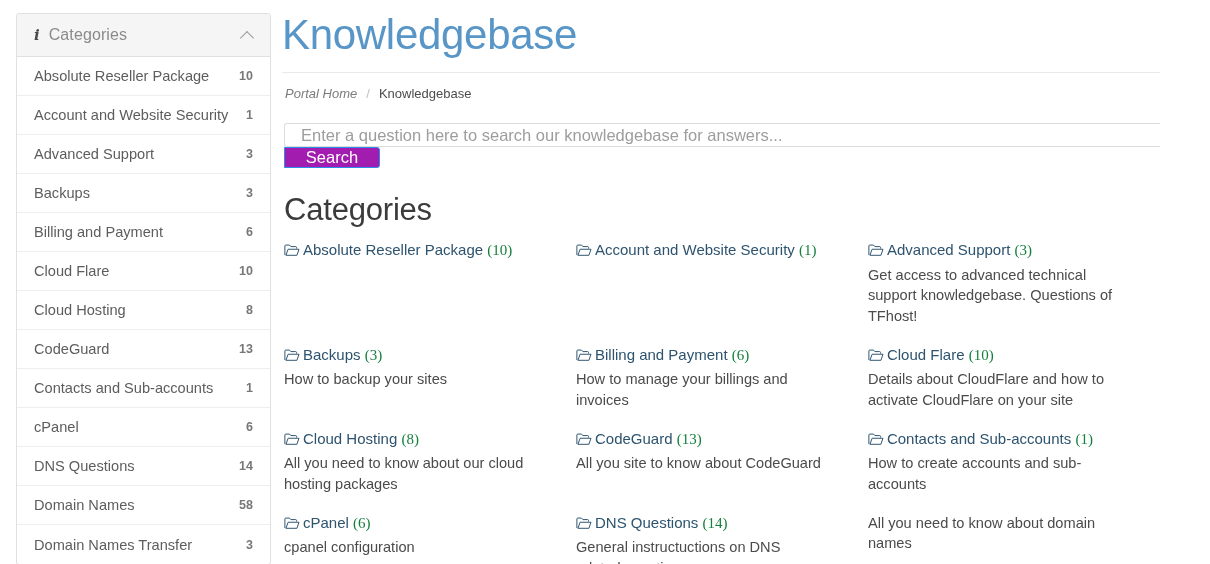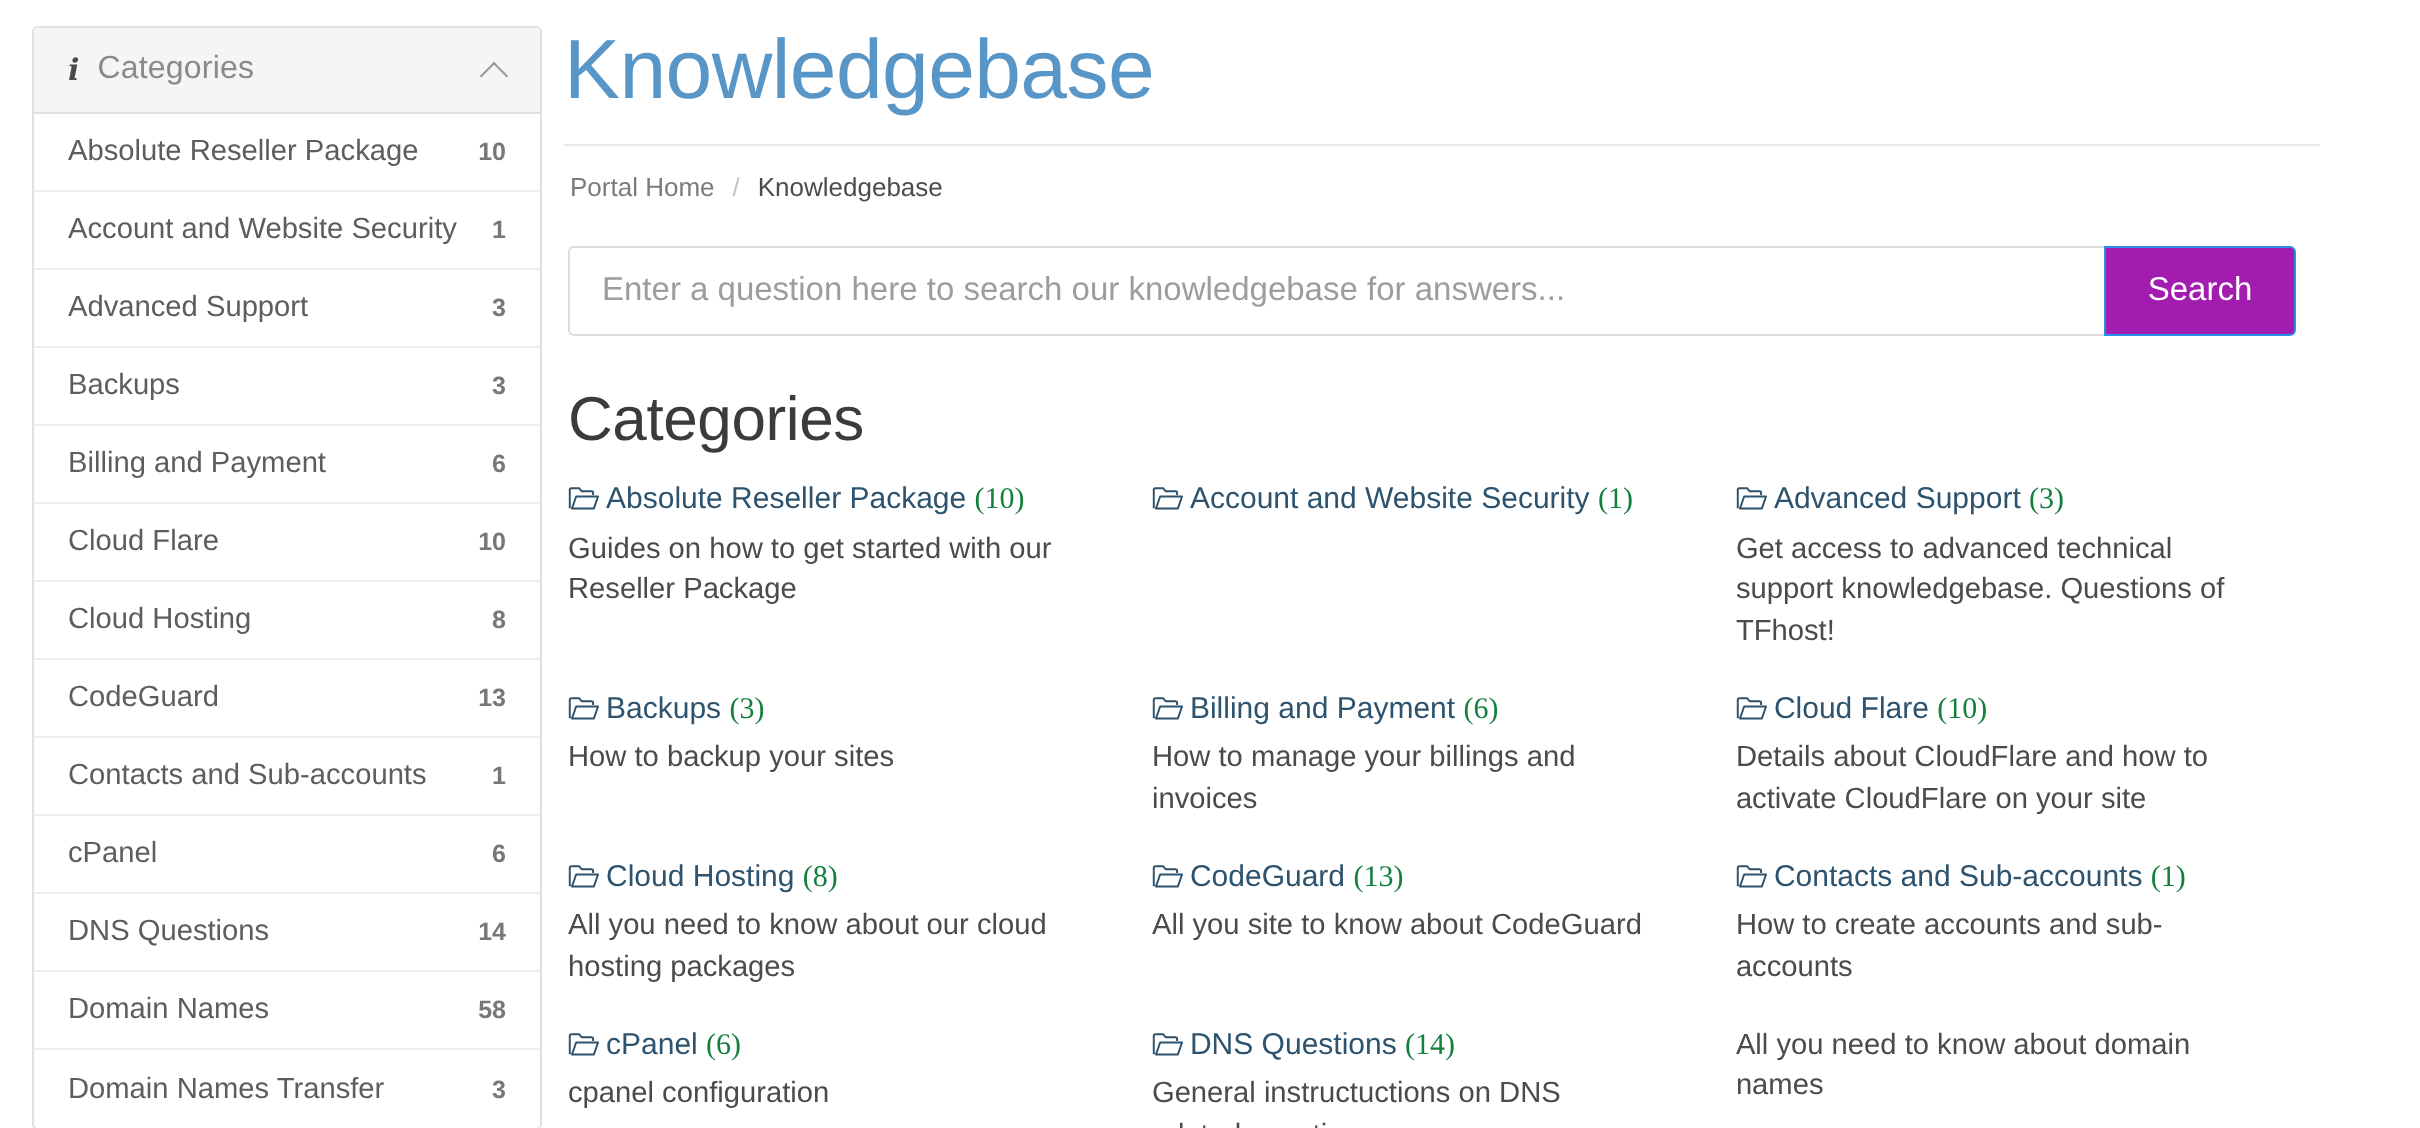--- a/index.html
+++ b/index.html
@@ -100,28 +100,29 @@
     line-height: 1.1;
     border-bottom: 1px solid #e9e9e9;
   }
   .breadcrumb {
     display: flex;
     align-items: center;
     font-size: 13px;
     padding: 13px 0 0 3px;
     color: #7b7b7b;
   }
-  .breadcrumb a { color: #7b7b7b; text-decoration: none; }
+  .breadcrumb a { color: #7b7b7b; text-decoration: none; font-style: italic; }
   .breadcrumb .sep { margin: 0 9px; color: #c2c2c2; }
   .breadcrumb .current { color: #4c4c4c; }
 
   .searchbar {
     display: flex;
-    margin: 22px 12px 0 2px;
+    margin: 22px 0 0 2px;
     height: 45px;
+    flex-direction: column;
   }
   .search-input {
     flex: 1 1 auto;
     border: 1px solid #dcdcdc;
     border-right: none;
     border-radius: 3px 0 0 3px;
     font-size: 16.5px;
     color: #555;
     padding: 0 16px;
     outline: none;
@@ -268,21 +269,20 @@
     </form>
 
     <h2 class="section-title">Categories</h2>
 
     <div class="grid" id="cat-grid">
         <div class="kb-cat">
           <a href="#" class="kb-cat-link"><span class="folder-ico"><svg width="16" height="13" viewBox="0 0 18 14" aria-hidden="true">
                 <path d="M1 12.2V1.8c0-.5.4-.9.9-.9h4.3l1.5 1.7h5.5c.5 0 .9.4.9.9v1.3" fill="none" stroke="#2d536e" stroke-width="1.1"></path>
                 <path d="M2.2 12.4 4.6 5.6h12.3l-2.4 6.8z" fill="none" stroke="#2d536e" stroke-width="1.1" stroke-linejoin="round"></path>
               </svg></span><span>Absolute Reseller Package</span> <span class="count">(10)</span></a>
-          <div class="kb-cat-desc">Guides on how to get started with our Reseller Package</div>
         </div>
         <div class="kb-cat">
           <a href="#" class="kb-cat-link"><span class="folder-ico"><svg width="16" height="13" viewBox="0 0 18 14" aria-hidden="true">
                 <path d="M1 12.2V1.8c0-.5.4-.9.9-.9h4.3l1.5 1.7h5.5c.5 0 .9.4.9.9v1.3" fill="none" stroke="#2d536e" stroke-width="1.1"></path>
                 <path d="M2.2 12.4 4.6 5.6h12.3l-2.4 6.8z" fill="none" stroke="#2d536e" stroke-width="1.1" stroke-linejoin="round"></path>
               </svg></span><span>Account and Website Security</span> <span class="count">(1)</span></a>
           <div class="kb-cat-desc"></div>
         </div>
         <div class="kb-cat">
           <a href="#" class="kb-cat-link"><span class="folder-ico"><svg width="16" height="13" viewBox="0 0 18 14" aria-hidden="true">

